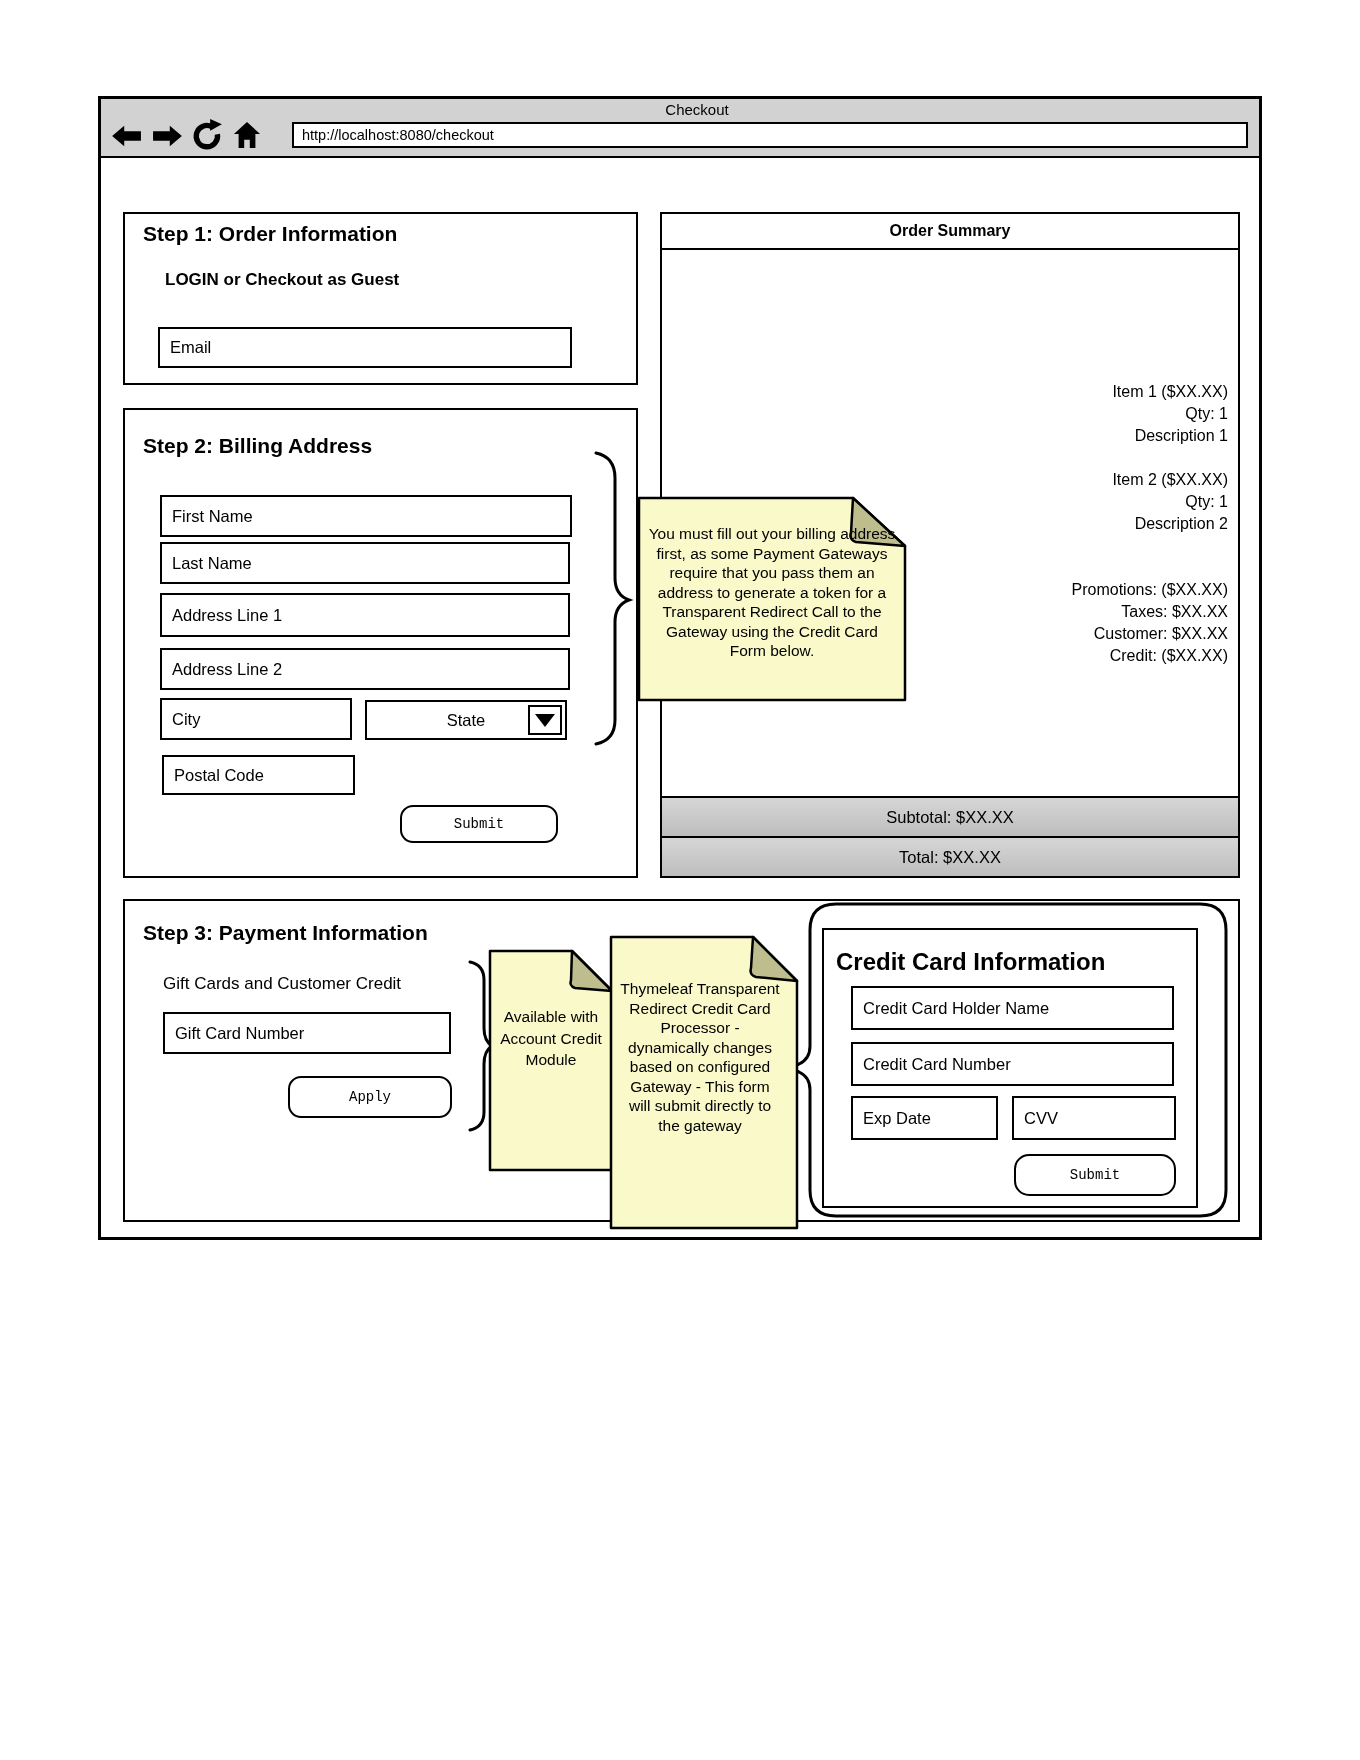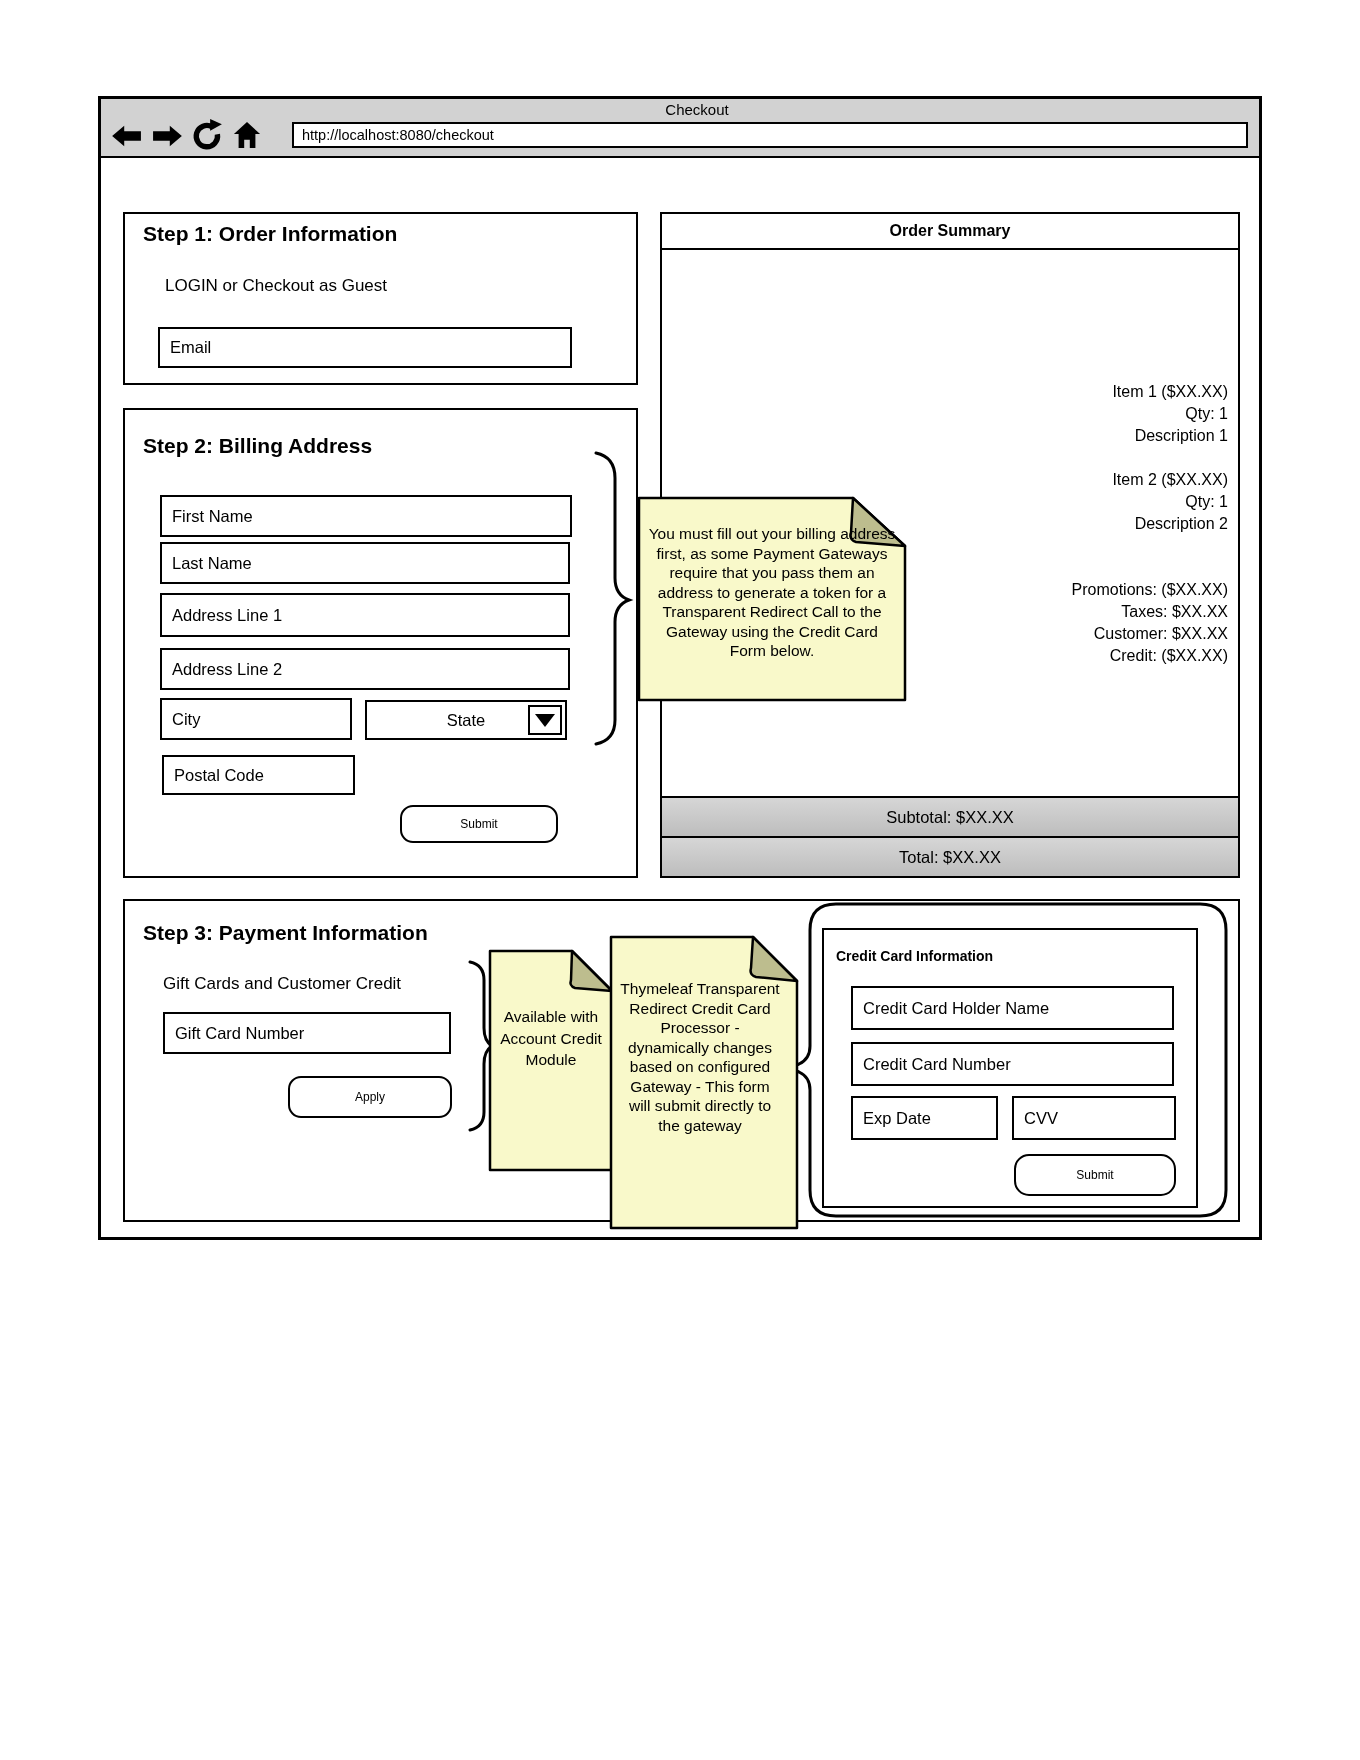--- a/index.html
+++ b/index.html
@@ -10,22 +10,22 @@
   .chrome{background:#d2d2d2;border-bottom:2px solid #000;box-sizing:border-box;}
   .wtitle{text-align:center;font-size:15px;}
   .box{border:2px solid #000;background:#fff;box-sizing:border-box;}
   .h1{font-weight:bold;font-size:21px;}
   .lbl{font-size:17px;}
   .winput{position:absolute;border:2px solid #000;background:#fff;color:#000;
           font-family:"Liberation Sans","DejaVu Sans",sans-serif;font-size:16.5px;
           padding:0 6px 0 10px;box-sizing:border-box;outline:none;}
   .winput::placeholder{color:#000;opacity:1;}
   .btn{position:absolute;border:2px solid #000;border-radius:13px;background:#fff;
-       display:flex;align-items:center;justify-content:center;font-size:12px;
-       box-sizing:border-box;cursor:pointer;font-family:Liberation Sans, sans-serif;text-align:center;}
+       display:flex;align-items:center;justify-content:center;font-size:14px;
+       box-sizing:border-box;cursor:pointer;font-family:Liberation Mono, monospace;text-align:center;}
   .grayrow{position:absolute;background:linear-gradient(180deg,#d6d6d6,#bdbdbd);
            border-top:2px solid #000;display:flex;align-items:center;justify-content:center;
            font-size:16.5px;box-sizing:border-box;}
   .sumline{height:22px;font-size:16px;line-height:22px;}
   .sp{height:22px;}
   .notetext{position:absolute;text-align:center;font-size:15.5px;line-height:19.5px;z-index:6;}
   .overlay{position:absolute;left:0;top:0;z-index:5;pointer-events:none;}
   .statebox{position:absolute;border:2px solid #000;background:#fff;box-sizing:border-box;
             display:flex;align-items:center;justify-content:center;font-size:16.5px;}
   .ddbtn{position:absolute;right:3px;top:3px;width:34px;height:30px;border:2px solid #000;
@@ -56,21 +56,21 @@
     <polygon points="17,11 17,0 28,5" fill="#000"></polygon>
   </svg>
   <svg class="icon" style="left:232px;top:121px;" width="30" height="28" viewBox="0 0 30 30">
     <path d="M15 1 L29 14 L24 14 L24 29 L18 29 L18 20 L12 20 L12 29 L6 29 L6 14 L1 14 Z" fill="#000"></path>
   </svg>
 
   <input class="winput" style="left: 292px; top: 122px; width: 956px; height: 26px; font-size: 14.5px; padding-left: 8px;" value="http://localhost:8080/checkout">
 
   <div class="abs box" style="left:123px;top:212px;width:515px;height:173px;"></div>
   <div class="abs h1" style="left:143px;top:222px;">Step 1: Order Information</div>
-  <div class="abs lbl" style="left:165px;top:276px;">LOGIN or Checkout as Guest</div>
+  <div class="abs lbl" style="left:165px;top:270px;font-weight:bold;">LOGIN or Checkout as Guest</div>
   <input class="winput" style="left: 158px; top: 327px; width: 414px; height: 41px;" placeholder="Email">
 
   <div class="abs box" style="left:123px;top:408px;width:515px;height:470px;"></div>
   <div class="abs h1" style="left:143px;top:434px;">Step 2: Billing Address</div>
   <input class="winput" style="left: 160px; top: 542px; width: 410px; height: 42px;" placeholder="Last Name">
   <input class="winput" style="left: 160px; top: 495px; width: 412px; height: 42px;" placeholder="First Name">
   <input class="winput" style="left: 160px; top: 593px; width: 410px; height: 44px;" placeholder="Address Line 1">
   <input class="winput" style="left: 160px; top: 648px; width: 410px; height: 42px;" placeholder="Address Line 2">
   <input class="winput" style="left: 160px; top: 698px; width: 192px; height: 42px;" placeholder="City">
   <div class="statebox" style="left:365px;top:700px;width:202px;height:40px;">
@@ -104,21 +104,21 @@
   <div class="grayrow" style="left:662px;top:796px;width:576px;height:40px;">Subtotal: $XX.XX</div>
   <div class="grayrow" style="left:662px;top:836px;width:576px;height:40px;">Total: $XX.XX</div>
 
   <div class="abs box" style="left:123px;top:899px;width:1117px;height:323px;"></div>
   <div class="abs h1" style="left:143px;top:921px;">Step 3: Payment Information</div>
   <div class="abs lbl" style="left:163px;top:974px;">Gift Cards and Customer Credit</div>
   <input class="winput" style="left: 163px; top: 1012px; width: 288px; height: 42px;" placeholder="Gift Card Number">
   <button class="btn" style="left:288px;top:1076px;width:164px;height:42px;">Apply</button>
 
   <div class="abs box" style="left:822px;top:928px;width:376px;height:280px;"></div>
-  <div class="abs" style="left:836px;top:948px;font-weight:bold;font-size:14px;">Credit Card Information</div>
+  <div class="abs" style="left:836px;top:948px;font-weight:bold;font-size:24px;">Credit Card Information</div>
   <input class="winput" style="left: 851px; top: 986px; width: 323px; height: 44px;" placeholder="Credit Card Holder Name">
   <input class="winput" style="left: 851px; top: 1042px; width: 323px; height: 44px;" placeholder="Credit Card Number">
   <input class="winput" style="left: 851px; top: 1096px; width: 147px; height: 44px;" placeholder="Exp Date">
   <input class="winput" style="left: 1012px; top: 1096px; width: 164px; height: 44px;" placeholder="CVV">
   <button class="btn" style="left:1014px;top:1154px;width:162px;height:42px;border-radius:15px;">Submit</button>
 
   <svg class="overlay" width="1360" height="1760" viewBox="0 0 1360 1760">
 
     <path d="M 596 453 Q 615 457 615 478 L 615 578 Q 615 595 629 600 Q 615 605 615 622 L 615 720 Q 615 740 596 744" fill="none" stroke="#000" stroke-width="3" stroke-linecap="round"></path>
 

